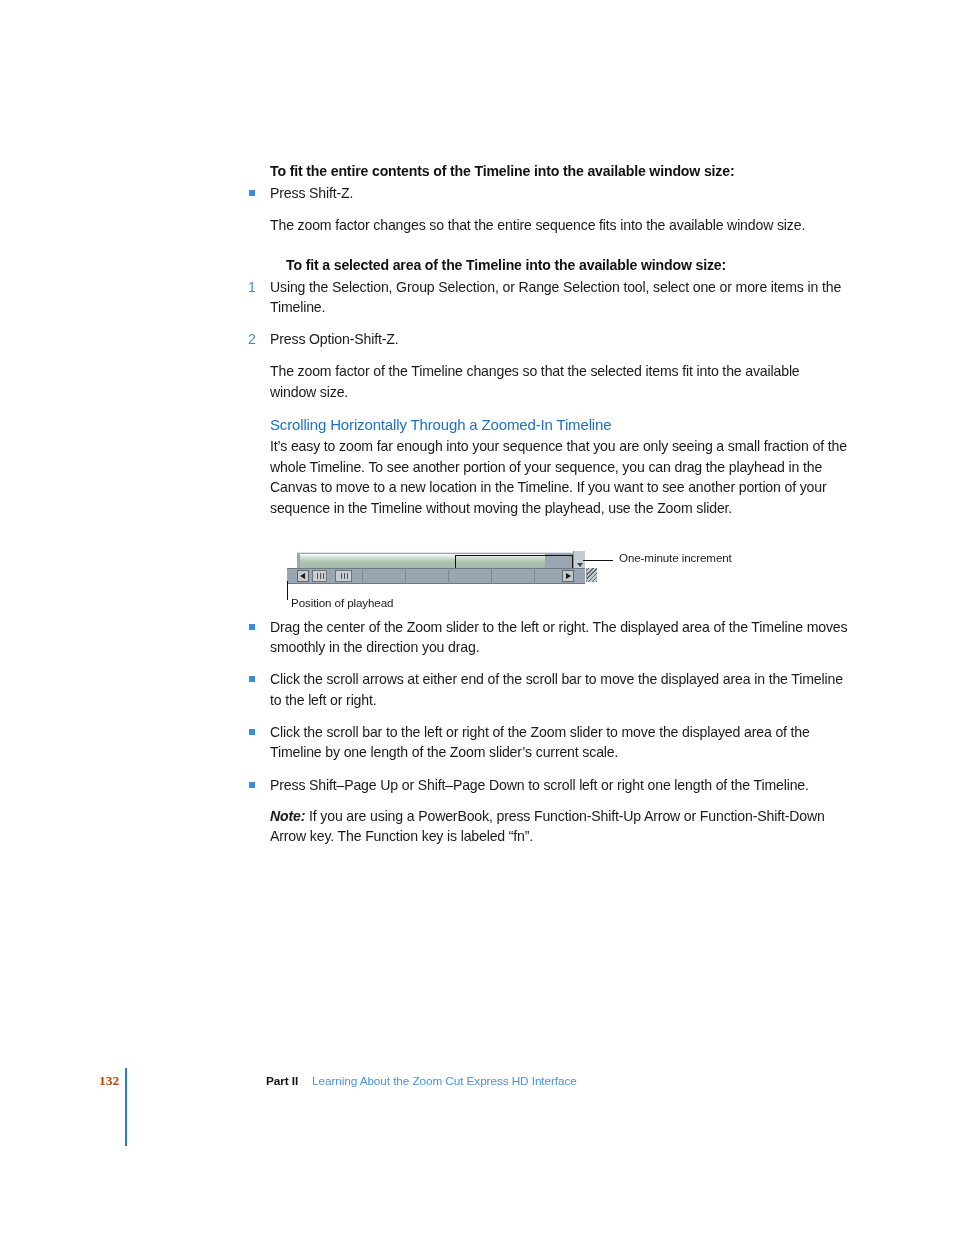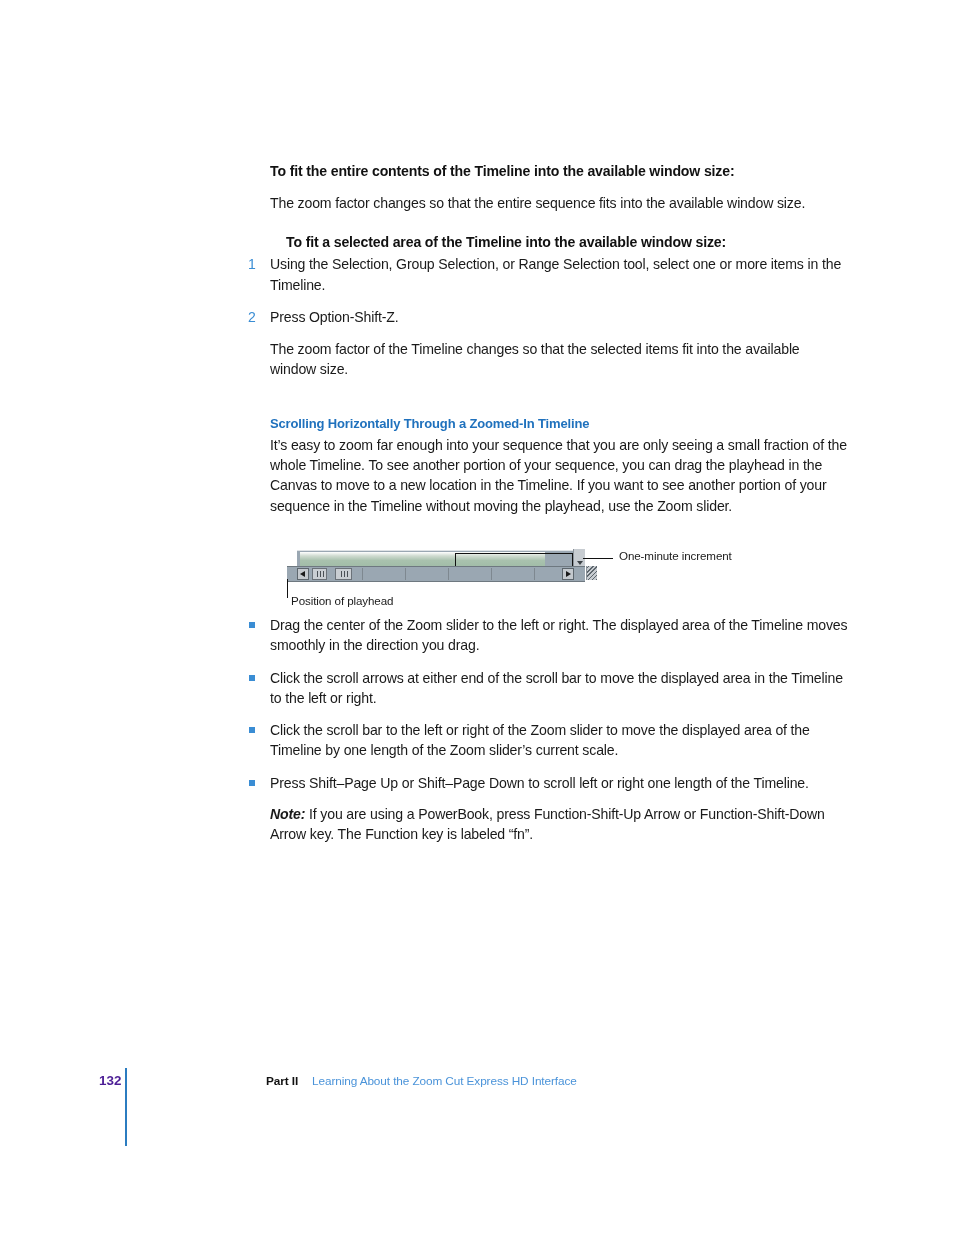--- a/index.html
+++ b/index.html
@@ -76,23 +76,23 @@
     margin: 12px 0 0 22px;
     font-size: 14.1px;
     line-height: 1.44;
     letter-spacing: -0.15px;
     color: #1a1a1a;
   }
   .para.tight { margin-top: 11px; }
 
   
   .sect-title {
-    margin: 36px 0 1px 22px;
-    font-size: 13px;
-    font-weight: bold;
+    margin: 13px 0 1px 22px;
+    font-size: 15px;
+    font-weight: normal;
     letter-spacing: -0.15px;
     color: #1f71bd;
     line-height: 1.3;
   }
 
   .body-para {
     margin: 2px 0 0 22px;
     font-size: 14.1px;
     line-height: 1.445;
     letter-spacing: -0.15px;
@@ -267,21 +267,22 @@
     top: 1068px;
     width: 954px;
     height: 90px;
   }
   .folio {
     position: absolute;
     left: 99px;
     top: 5px;
     font-size: 13.4px;
     font-weight: bold;
-    color: #4c1d95;
+    color: #c2410c;
+    font-family: Liberation Serif, serif;
   }
   .folio-rule {
     position: absolute;
     left: 125px;
     top: 0px;
     width: 2px;
     height: 78px;
     background: #2b7cc0;
   }
   .footer-part {
@@ -304,20 +305,24 @@
 </style>
 </head>
 <body>
 
 <div class="page">
 
   <div class="content">
 
     <div class="proc-head">To fit the entire contents of the Timeline into the available window size:</div>
 
+    <div class="item">
+      <span class="marker bullet"></span>
+      <span>Press Shift-Z.</span>
+    </div>
 
     <div class="para">The zoom factor changes so that the entire sequence fits into the available window size.</div>
 
     <div class="proc-head spaced">To fit a selected area of the Timeline into the available window size:</div>
 
     <div class="item">
       <span class="marker">1</span>
       <span>Using the Selection, Group Selection, or Range Selection tool, select one or more items in the Timeline.</span>
     </div>
 

